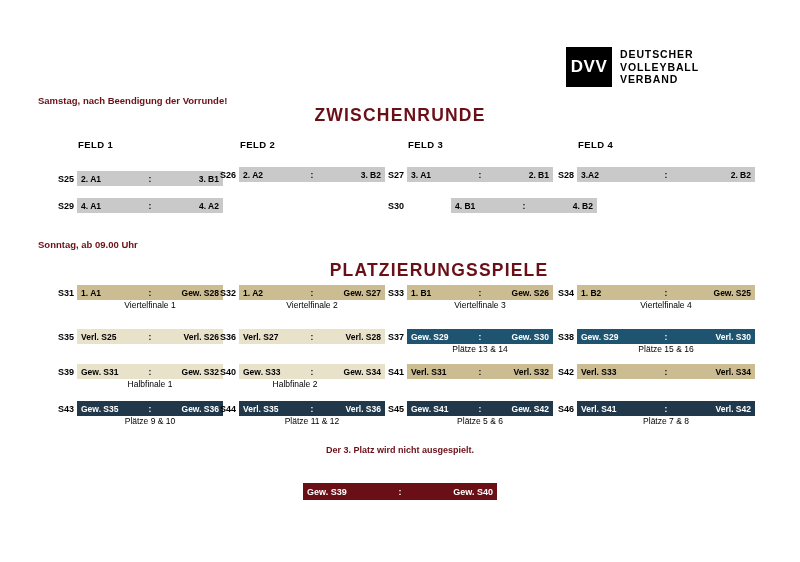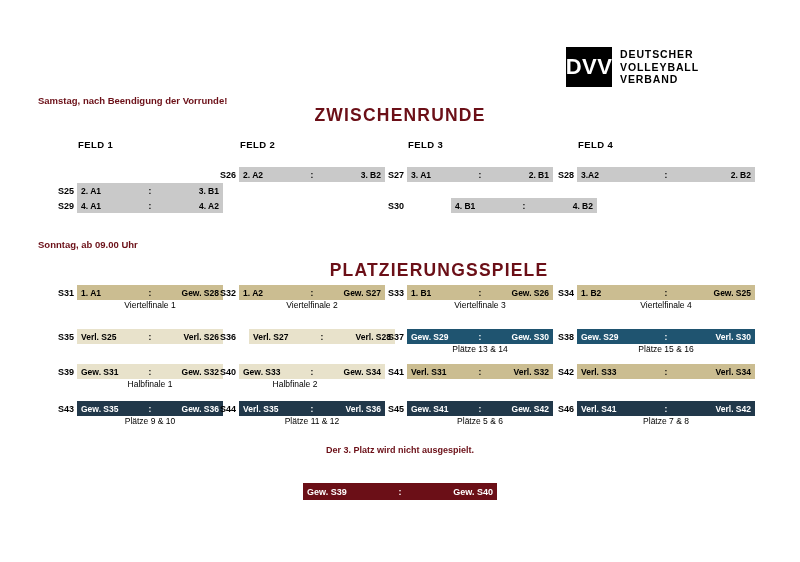--- a/index.html
+++ b/index.html
@@ -28,21 +28,21 @@
     top: 47px;
     display: flex;
     align-items: flex-start;
   }
   .logo-mark {
     width: 46px;
     height: 40px;
     background: #000000;
     color: #ffffff;
     font-weight: bold;
-    font-size: 22px;
+    font-size: 17px;
     letter-spacing: 0.5px;
     display: flex;
     align-items: center;
     justify-content: center;
   }
   .logo-text {
     margin-left: 8px;
     font-size: 10.5px;
     font-weight: bold;
     line-height: 12.5px;
@@ -154,21 +154,21 @@
 
   <div class="note" style="left:38px; top:95px;">Samstag, nach Beendigung der Vorrunde!</div>
 
   <div class="section-title" style="top:105px;">ZWISCHENRUNDE</div>
 
   <div class="field-label" style="left:78px; top:139px;">FELD 1</div>
   <div class="field-label" style="left:240px; top:139px;">FELD 2</div>
   <div class="field-label" style="left:408px; top:139px;">FELD 3</div>
   <div class="field-label" style="left:578px; top:139px;">FELD 4</div>
 
-  <div class="match" style="left:52px; top:183px;">
+  <div class="match" style="left:52px; top:171px;">
     <div class="match-code">S25</div>
     <div class="match-box bx-grey" style="width:146px;">
       <span class="home">2. A1</span>
       <span class="sep">:</span>
       <span class="away">3. B1</span>
     </div>
   </div>
   <div class="match" style="left:214px; top:167px;">
     <div class="match-code">S26</div>
     <div class="match-box bx-grey" style="width:146px;">
@@ -260,21 +260,21 @@
     <div class="match-box bx-sand" style="width:146px;">
       <span class="home">Verl. S25</span>
       <span class="sep">:</span>
       <span class="away">Verl. S26</span>
     </div>
   </div>
   <div class="caption" style="left:77px; top:344px; width:146px;"></div>
 
   <div class="match" style="left:214px; top:329px;">
     <div class="match-code">S36</div>
-    <div class="match-box bx-sand" style="width:146px;margin-left:10px;">
+    <div class="match-box bx-sand" style="width:146px;">
       <span class="home">Verl. S27</span>
       <span class="sep">:</span>
       <span class="away">Verl. S28</span>
     </div>
   </div>
   <div class="caption" style="left:239px; top:344px; width:146px;"></div>
 
   <div class="match" style="left:382px; top:329px;">
     <div class="match-code">S37</div>
     <div class="match-box bx-blue" style="width:146px;">

